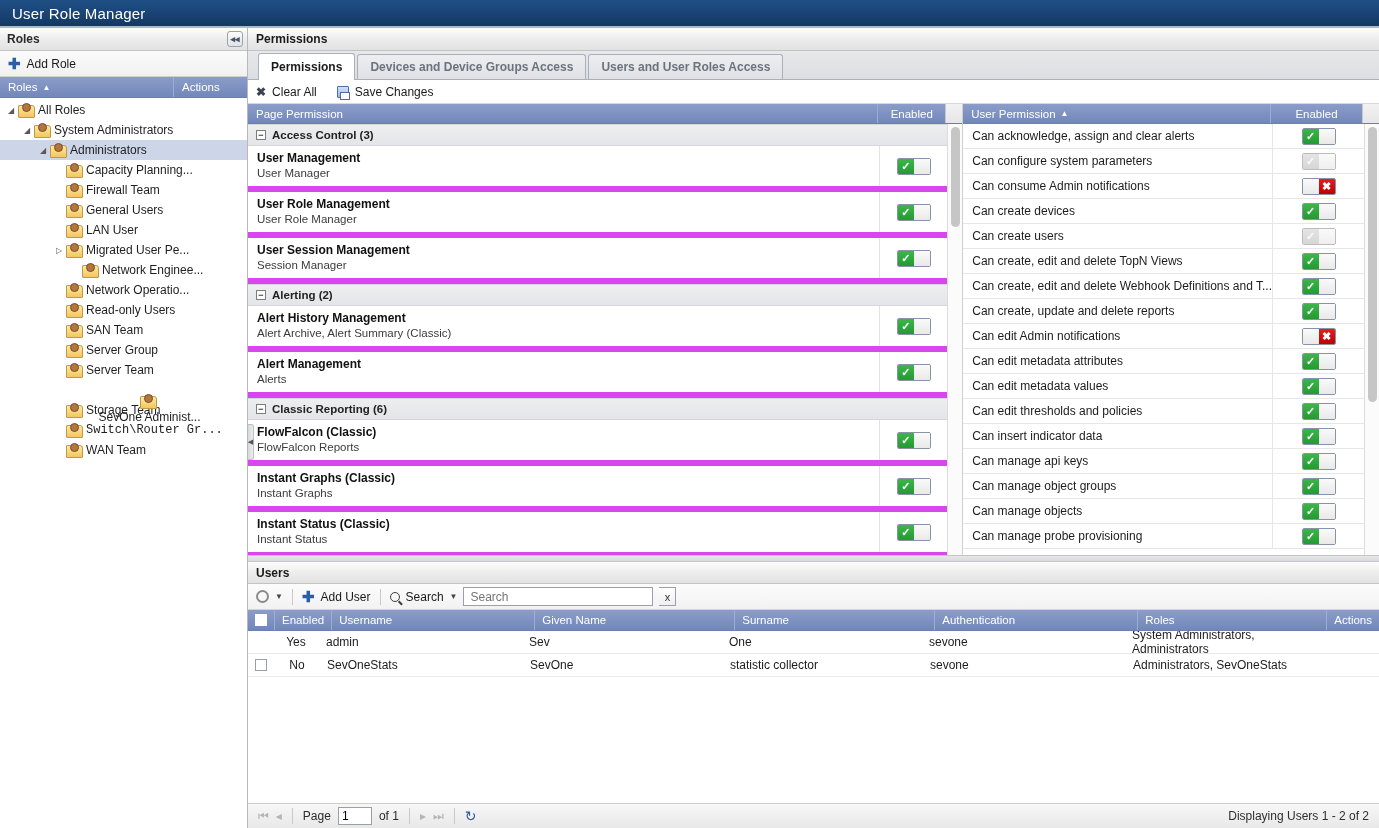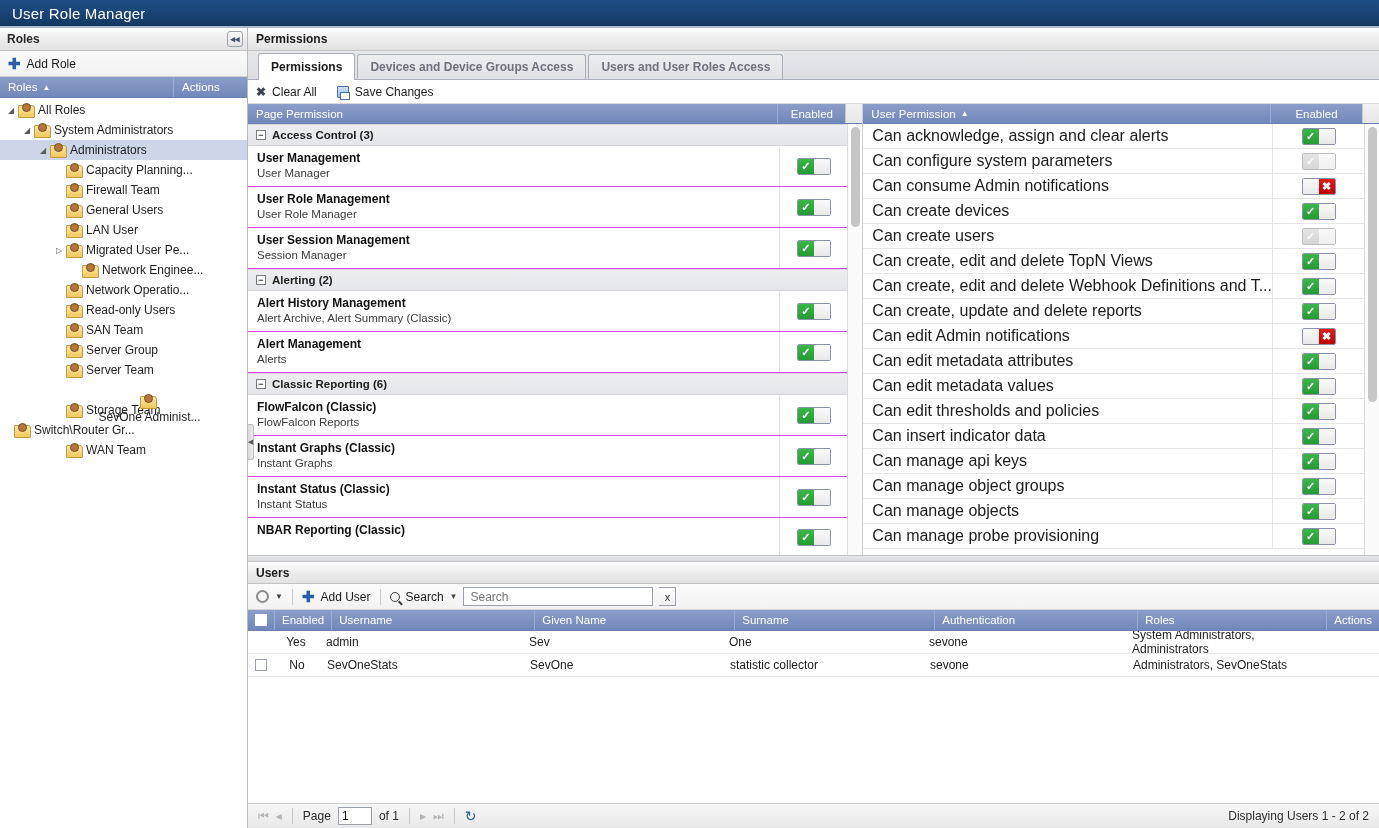--- a/index.html
+++ b/index.html
@@ -164,28 +164,28 @@
   .group-row {
     height: 22px; display:flex; align-items:center; gap:6px;
     background: linear-gradient(to bottom,#eceef0,#e3e5e8);
     border-top: 1px solid #d5d7da; border-bottom: 1px solid #d5d7da;
     padding-left: 8px; font-weight: bold; font-size: 11.5px; color:#222;
   }
   .grp-toggle {
     width: 10px; height: 10px; border: 1px solid #7d7d7d; background:#fff;
     display:flex; align-items:center; justify-content:center; font-size:9px; line-height:1; color:#333;
   }
-  .perm-row { display:flex; border-bottom: 1px solid #d946ef; min-height: 39px; }
+  .perm-row { display:flex; border-bottom: 6px solid #d946ef; min-height: 39px; }
   .perm-row .pc-name { flex: 1 1 auto; padding: 5px 0 5px 9px; min-width:0; }
   .perm-row .pc-name .t { font-weight: bold; font-size: 12px; color:#111; line-height:15px; }
   .perm-row .pc-name .s { font-size: 11.5px; color:#3b3b3b; line-height:15px; }
   .perm-row .pc-tog { flex: 0 0 68px; border-left: 1px solid #e2e2e2; display:flex; align-items:center; justify-content:center; }
 
   .up-row { display:flex; height: 25px; border-bottom: 1px solid #e6e6e6; align-items:center; }
-  .up-row .u-name { flex: 1 1 auto; padding-left: 9px; font-size: 16px; color:#1c1c1c;
+  .up-row .u-name { flex: 1 1 auto; padding-left: 9px; font-size: 12px; color:#1c1c1c;
     white-space:nowrap; overflow:hidden; text-overflow:ellipsis; }
   .up-row .u-tog { flex: 0 0 92px; border-left:1px solid #e6e6e6; display:flex; align-items:center; justify-content:center; height:100%; }
 
   
   .tog { width: 34px; height: 17px; display:flex; border:1px solid #8a93a6; border-radius:2px; overflow:hidden; cursor:pointer; }
   .tog .half { width: 50%; height:100%; display:flex; align-items:center; justify-content:center; font-size:11px; font-weight:bold; color:#fff; }
   .tog.on .half.a { background: linear-gradient(to bottom,#3cb54a,#249b32); }
   .tog.on .half.b { background: linear-gradient(to bottom,#fafafa,#e9e9e9); }
   .tog.off .half.a { background: linear-gradient(to bottom,#fafafa,#e9e9e9); }
   .tog.off .half.b { background: linear-gradient(to bottom,#e02020,#c00000); }
@@ -376,21 +376,21 @@
           <div class="tree-row" style="padding-left: 52px; flex-direction: column;">
             <span class="tw"></span>
             <span class="role-icon"></span>
             <span>SevOne Administ...</span>
           </div>
           <div class="tree-row" style="padding-left: 52px;">
             <span class="tw"></span>
             <span class="role-icon"></span>
             <span>Storage Team</span>
           </div>
-          <div class="tree-row" style="">
+          <div class="tree-row" style="padding-left: 52px; font-family: Liberation Mono, monospace;">
             <span class="tw"></span>
             <span class="role-icon"></span>
             <span>Switch\Router Gr...</span>
           </div>
           <div class="tree-row" style="padding-left: 52px;">
             <span class="tw"></span>
             <span class="role-icon"></span>
             <span>WAN Team</span>
           </div>
         </div>

